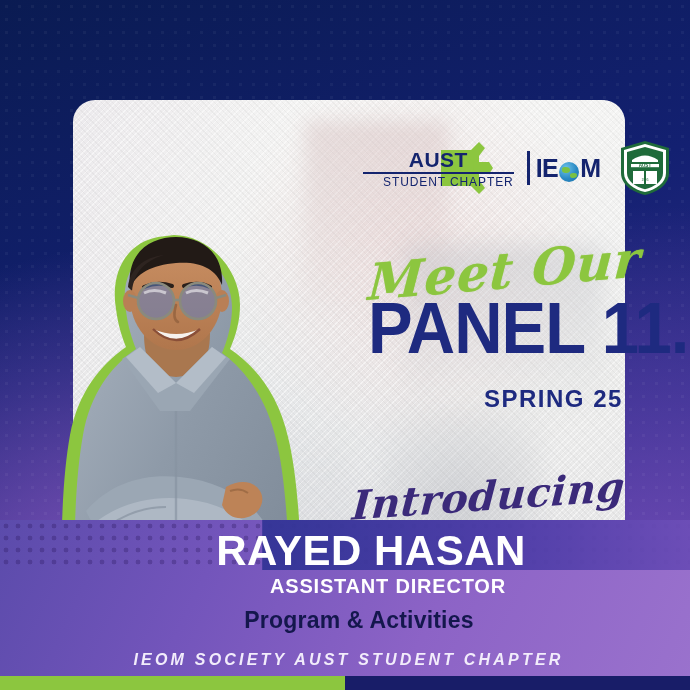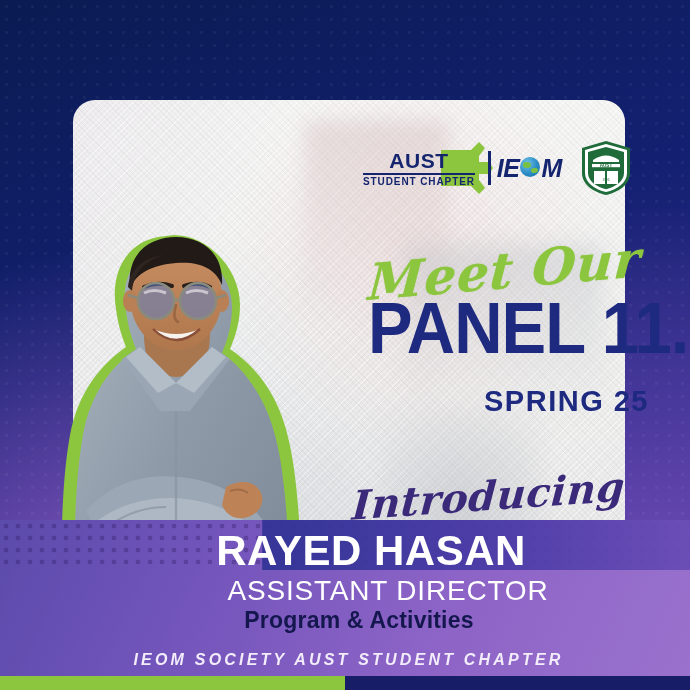--- a/index.html
+++ b/index.html
@@ -50,24 +50,24 @@
   
   .logo-row{ position:absolute; left:363px; top:140px; display:flex; align-items:center; gap:18px; }
   .ieom-lockup{ position:relative; display:flex; align-items:center; height:48px; }
   .cog{
     position:absolute; left:68px; top:-6px; width:64px; height:60px; z-index:0;
   }
   .aust-word{ position:relative; z-index:2; text-align:center; padding-right:7px; }
   .aust-main{ font-size:21px; font-weight:bold; color:#14246e; letter-spacing:.5px; line-height:1;
               font-family:"Liberation Sans", sans-serif; }
   .aust-rule{ height:2px; background:#14246e; margin:2px 0 2px; }
-  .aust-sub{ font-size:10px; font-weight:bold; color:#14246e; letter-spacing:.9px; line-height:1; }
+  .aust-sub{ font-size:12px; font-weight:normal; color:#14246e; letter-spacing:.9px; line-height:1;margin-left:20px; }
   .divider-bar{ position:relative; z-index:2; width:3px; height:34px; background:#14246e; margin:0 6px; }
   .ieom-word{ position:relative; z-index:2; font-size:25px; font-weight:bold; color:#14246e;
-              letter-spacing:-.5px; line-height:1; display:flex; align-items:flex-start;font-style:italic; }
+              letter-spacing:-.5px; line-height:1; display:flex; align-items:flex-end; }
   .globe{ display:inline-block; width:20px; height:20px; border-radius:50%;
           background:radial-gradient(circle at 35% 32%, #6fc3e8 0%, #2a8ac4 55%, #1c6fa8 100%);
           position:relative; margin:0 1px; top:1px; overflow:hidden; }
   .globe:before{ content:""; position:absolute; left:3px; top:5px; width:8px; height:6px;
           background:#7ac143; border-radius:40% 60% 50% 50%; }
   .globe:after{ content:""; position:absolute; right:2px; top:11px; width:7px; height:5px;
           background:#7ac143; border-radius:50% 40% 60% 50%; }
 
   .crest{ width:52px; height:56px; position:relative; }
 
@@ -81,21 +81,21 @@
   }
   .panel-title{
     position:absolute; left:368px; top:292px;
     font-family:"Liberation Sans Narrow","Liberation Sans", sans-serif;
     font-size:72px; font-weight:bold; color:#1e2a80; letter-spacing:-1px;
     line-height:1; transform:scaleX(.93); transform-origin:left center;
     white-space:nowrap;
   }
   .spring{
     position:absolute; left:484px; top:385px;
-    font-size:29px; font-weight:bold; color:#1e2a80; letter-spacing:1.5px;
+    font-size:24px; font-weight:bold; color:#1e2a80; letter-spacing:1.5px;
     font-family:"Liberation Sans", sans-serif;
   }
 
   
   .person{ position:absolute; left:40px; top:225px; width:300px; height:465px; z-index:5; }
   .person svg{ display:block; width:100%; height:100%; }
 
   
   .banner{
     position:absolute; left:0; right:0; top:520px; height:170px; z-index:6;
@@ -120,21 +120,21 @@
   }
   .name{
     position:absolute; left:0; right:8px; top:527px; z-index:9; text-align:center;
     padding-left:60px;
     font-size:42px; font-weight:bold; color:#ffffff; letter-spacing:.5px;
     font-family:"Liberation Sans", sans-serif;
   }
   .role{
     position:absolute; left:0; right:0; top:575px; z-index:9; text-align:center;
     padding-left:60px;
-    font-size:28px; font-weight:normal; color:#ffffff; letter-spacing:.8px;margin-left:26px;
+    font-size:20px; font-weight:bold; color:#ffffff; letter-spacing:.8px;margin-left:26px;
   }
   .dept{
     position:absolute; left:0; right:0; top:607px; z-index:9; text-align:center;
     padding-left:28px;
     font-size:23px; font-weight:bold; color:#14174d; letter-spacing:.2px;
   }
   .footer-text{
     position:absolute; left:0; right:0; top:651px; z-index:9; text-align:center;
     font-size:16px; font-style:italic; font-weight:bold; color:#f2ecfb;
     letter-spacing:3.2px;

